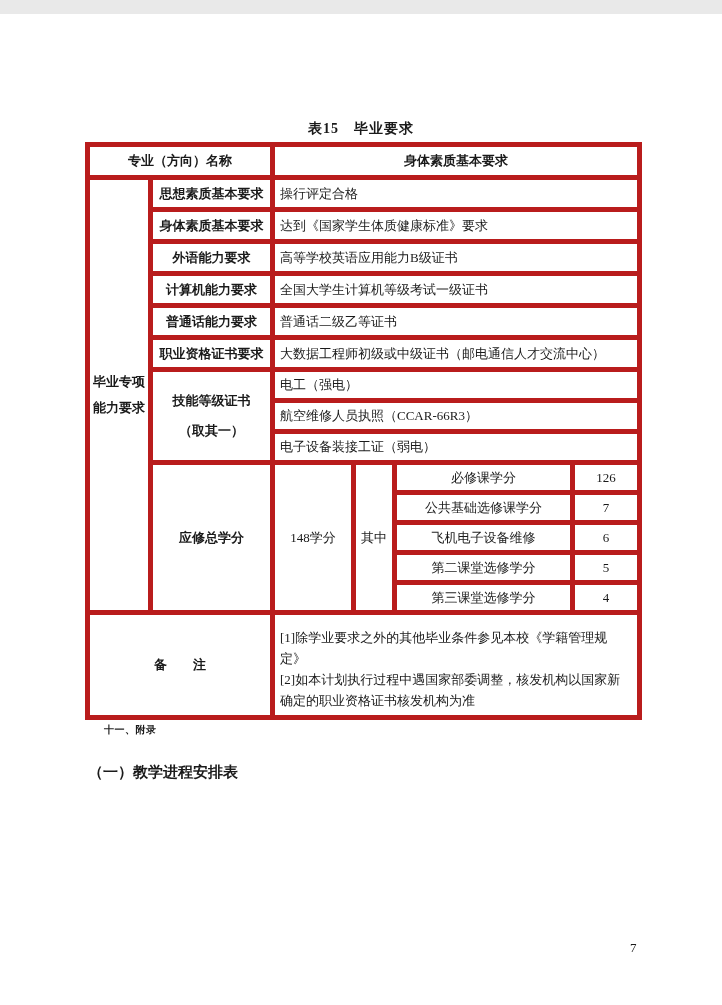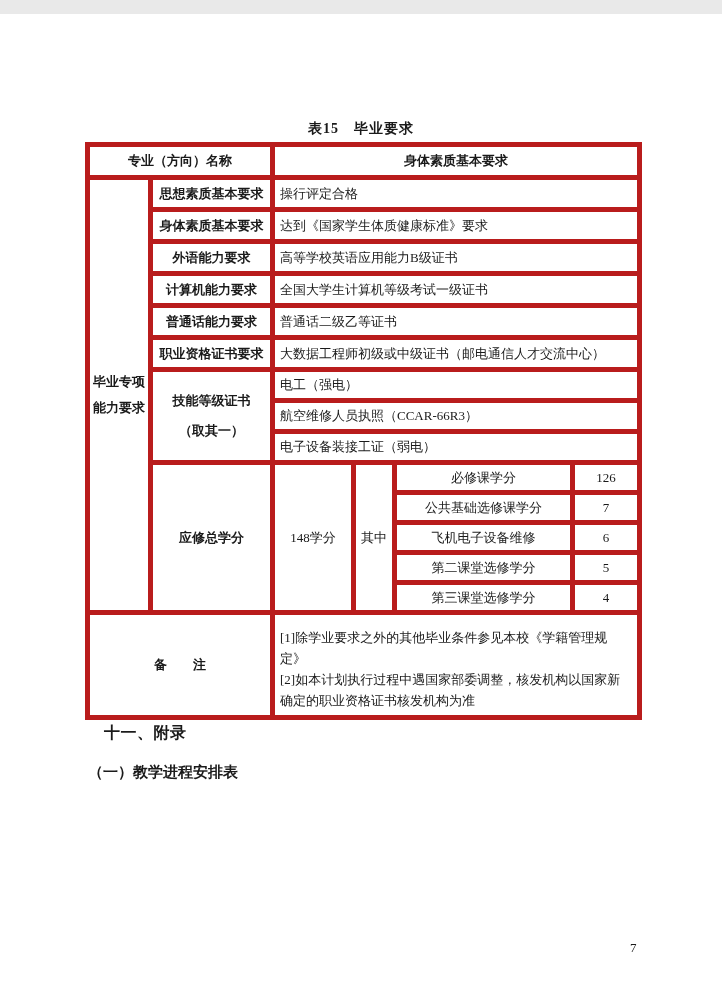--- a/index.html
+++ b/index.html
@@ -58,21 +58,21 @@
   .skill-label-cell .line { line-height: 30px; }
   .remarks-cell {
     vertical-align: middle;
     padding: 12px 6px 4px 5px;
     line-height: 21px;
   }
   .section-heading {
     position: absolute;
     top: 709px;
     left: 104px;
-    font-size: 16px;
+    font-size: 10px;
     font-weight: bold;
     letter-spacing: 0.5px;
   }
   .section-subheading {
     position: absolute;
     top: 749px;
     left: 88px;
     font-size: 15px;
     font-weight: bold;
   }

